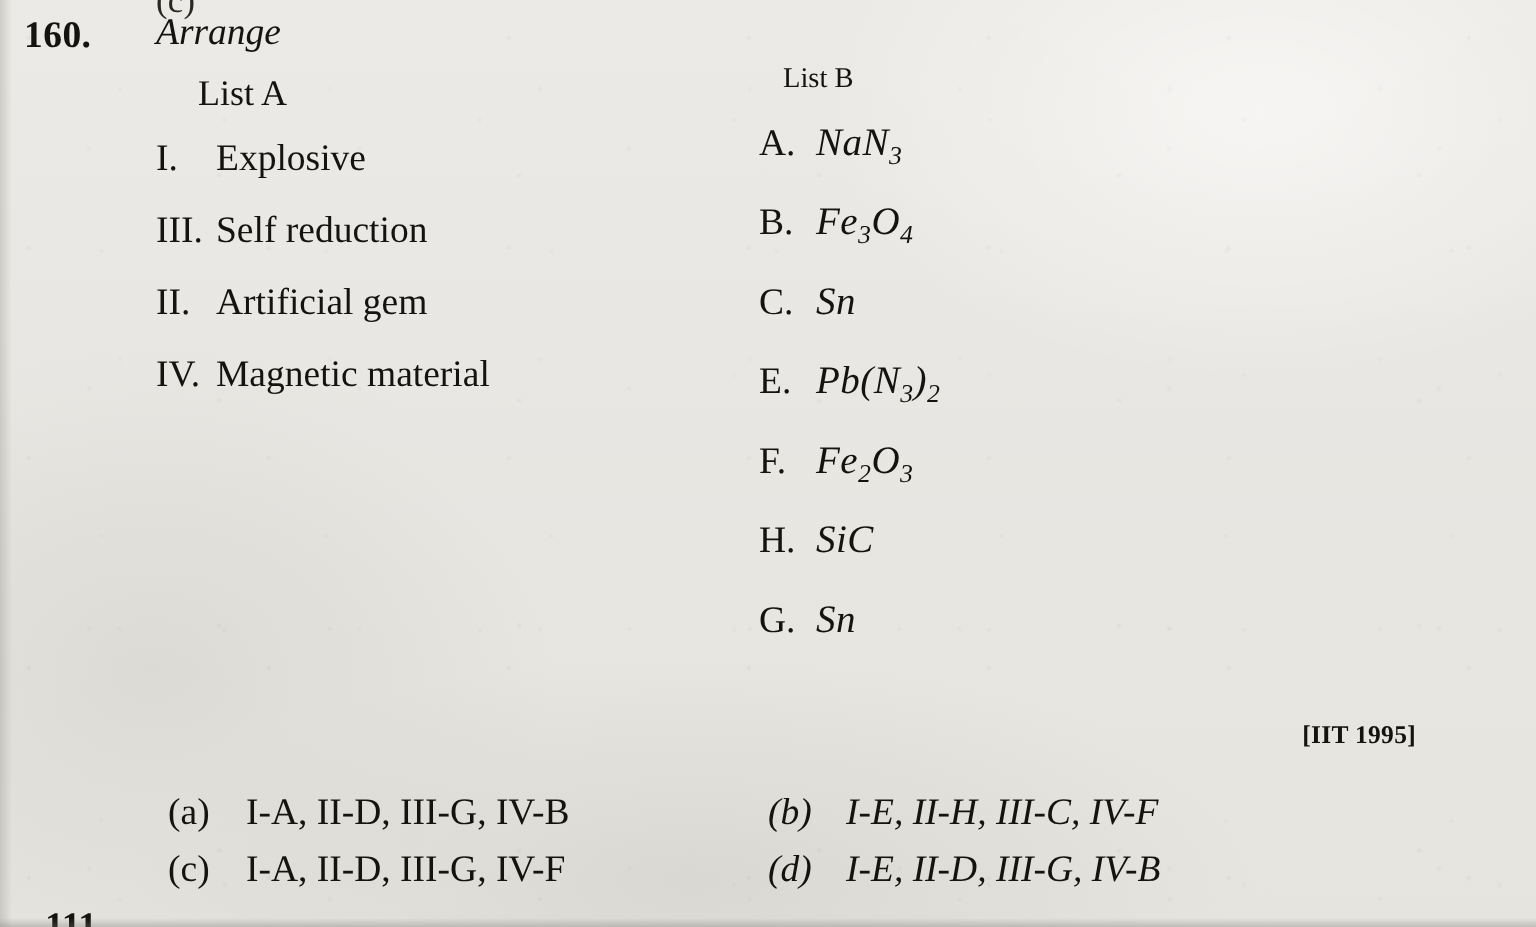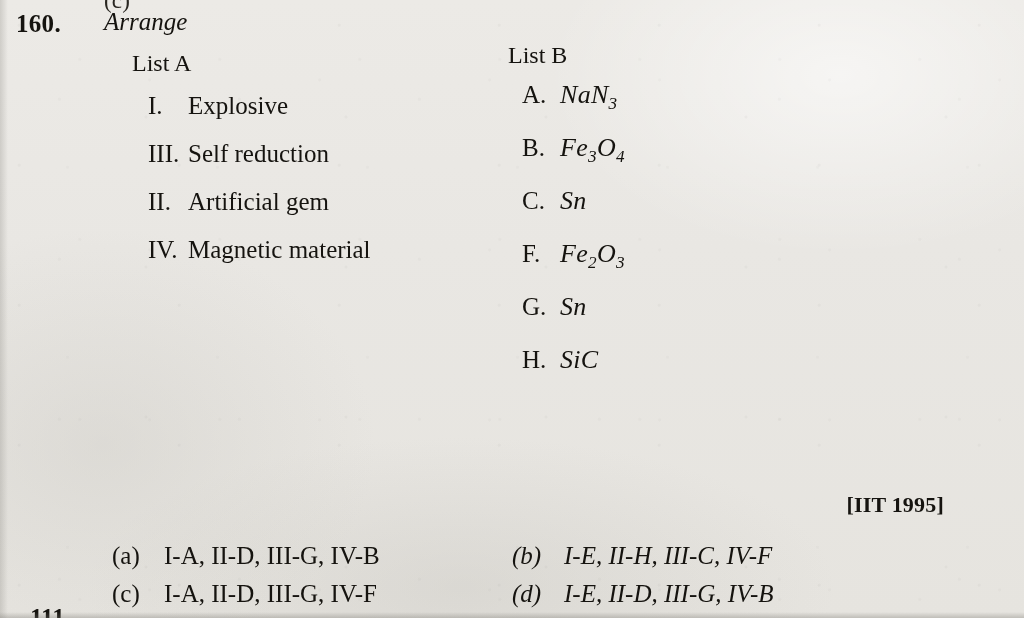--- a/index.html
+++ b/index.html
@@ -74,45 +74,44 @@
 
   .list-a-head {
     position: absolute;
     left: 104px;
     top: 50px;
     font-size: 24px;
     margin-left: 28px;
   }
   .list-b-head {
     position: absolute;
-    left: 508px;
+    left: 522px;
     top: 42px;
-    font-size: 24px;
+    font-size: 19px;
   }
 
   .col-a {
     position: absolute;
     left: 104px;
     top: 92px;
     width: 390px;
   }
   .col-a .row {
     font-size: 25px;
     height: 48px;
     white-space: nowrap;
-    margin-left: 44px;
   }
   .col-a .rn {
     display: inline-block;
     min-width: 40px;
   }
 
   .col-b {
     position: absolute;
-    left: 522px;
+    left: 506px;
     top: 80px;
     width: 330px;
   }
   .col-b .row {
     font-size: 25px;
     height: 53px;
     white-space: nowrap;
   }
   .col-b .rl {
     display: inline-block;
@@ -124,32 +123,31 @@
     letter-spacing: 0.3px;
   }
   .formula sub {
     font-size: 0.66em;
     font-style: italic;
   }
 
   .source {
     position: absolute;
     right: 80px;
-    top: 492px;
-    font-size: 22px;
+    top: 480px;
+    font-size: 17px;
     font-weight: bold;
     letter-spacing: 0.2px;
   }
 
   .options {
     position: absolute;
     left: 112px;
     top: 528px;
     width: 880px;
-    margin-top: 14px;
   }
   .opt-row {
     display: flex;
     height: 38px;
     font-size: 25px;
     white-space: nowrap;
   }
   .opt-left { width: 400px; }
   .opt-right { width: 440px; font-style: italic; }
   .opt-tag {
@@ -219,27 +217,30 @@
     <div class="row">
       <span class="rl">A.</span><span class="formula"><span>NaN</span><sub>3</sub><span></span></span>
     </div>
     <div class="row">
       <span class="rl">B.</span><span class="formula"><span>Fe</span><sub>3</sub><span>O<sub>4</sub></span></span>
     </div>
     <div class="row">
       <span class="rl">C.</span><span class="formula"><span>Sn</span></span>
     </div>
     <div class="row">
+      <span class="rl">E.</span><span class="formula"><span>Pb(N</span><sub>3</sub><span>)<sub>2</sub></span></span>
+    </div>
+    <div class="row">
       <span class="rl">F.</span><span class="formula"><span>Fe</span><sub>2</sub><span>O<sub>3</sub></span></span>
     </div>
     <div class="row">
+      <span class="rl">H.</span><span class="formula"><span>SiC</span></span>
+    </div>
+    <div class="row">
       <span class="rl">G.</span><span class="formula"><span>Sn</span></span>
-    </div>
-    <div class="row">
-      <span class="rl">H.</span><span class="formula"><span>SiC</span></span>
     </div>
   </div>
 
   <div class="source">[IIT 1995]</div>
 
   <div class="options">
     <div class="opt-row">
       <div class="opt-left">
         <span class="opt-tag">(a)</span><span>I-A, II-D, III-G, IV-B</span>
       </div>

